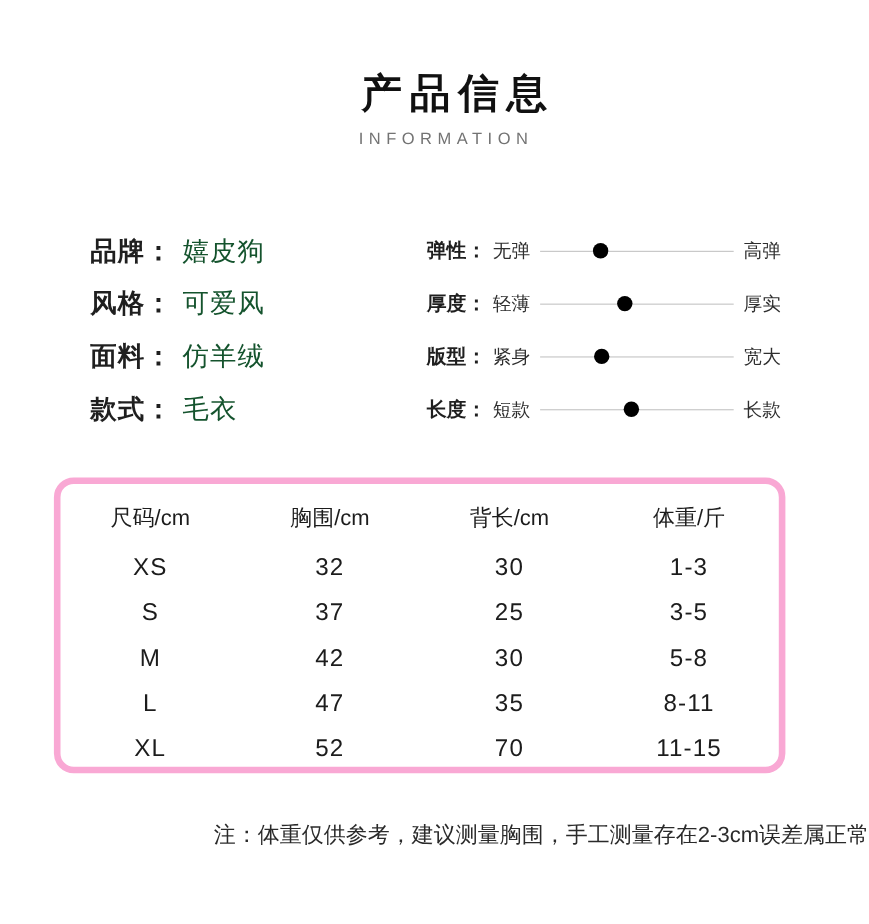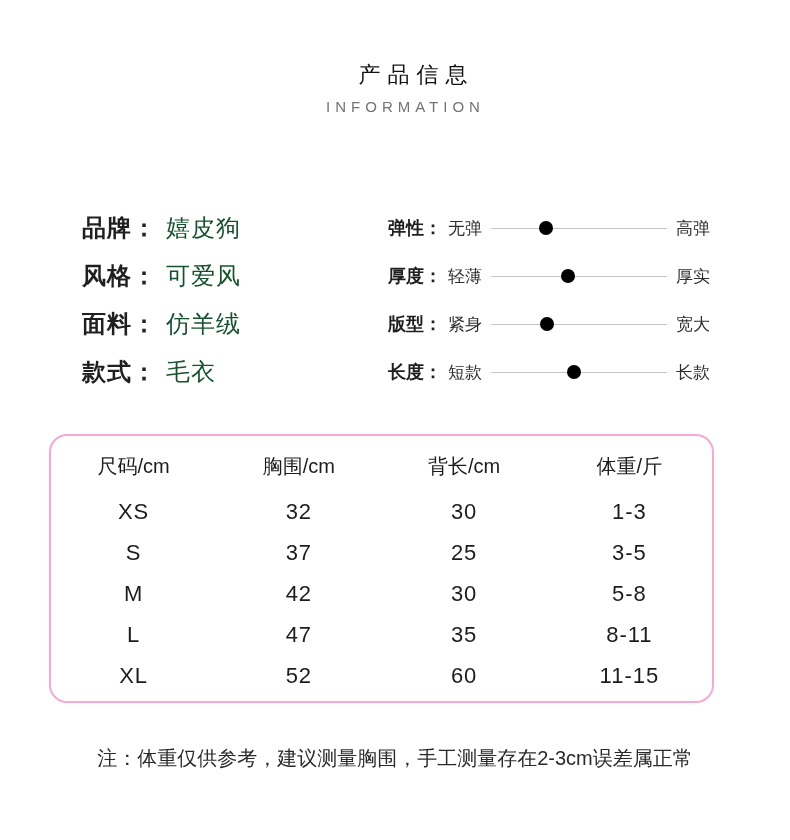--- a/index.html
+++ b/index.html
@@ -9,22 +9,22 @@
     height: 840px;
     background: #ffffff;
     font-family: "Liberation Sans", sans-serif;
     color: #1a1a1a;
     overflow: hidden;
   }
 
   
   .header { position: absolute; top: 60px; left: 0; width: 100%; text-align: center; }
   .title {
-    font-size: 22px;
-    font-weight: 400;
+    font-size: 37px;
+    font-weight: 700;
     letter-spacing: 7px;
     text-indent: 7px;
     color: #111111;
     margin-left: 36px;
   }
   .subtitle {
     margin-top: 8px;
     font-size: 15px;
     letter-spacing: 5px;
     text-indent: 5px;
@@ -61,40 +61,40 @@
     transform: translate(-50%, -50%);
   }
 
   
   .size-table {
     position: absolute;
     left: 49px;
     top: 434px;
     width: 665px;
     height: 269px;
-    border: 2px solid #f9a8d4;
+    border: 6px solid #f9a8d4;
     border-radius: 18px;
     box-sizing: border-box;
     display: grid;
     grid-template-columns: repeat(4, 1fr);
     grid-template-rows: 50px repeat(5, 41px);
     padding-top: 5px;
     align-items: center;
     justify-items: center;
   }
   .th { font-size: 20px; font-weight: 400; color: #1c1c1c; }
   .td { font-size: 22px; font-weight: 400; color: #1c1c1c; letter-spacing: 1px; }
 
   
   .note {
     position: absolute;
     top: 745px;
     left: 0;
     width: 100%;
-    text-align: center;
+    text-align: right;
     font-size: 20px;
     color: #2a2a2a;
   }
 </style>
 </head>
 <body>
 
 <div class="page">
 
   <div class="header">
@@ -177,19 +177,19 @@
     <span class="td">30</span>
     <span class="td">5-8</span>
 
     <span class="td">L</span>
     <span class="td">47</span>
     <span class="td">35</span>
     <span class="td">8-11</span>
 
     <span class="td">XL</span>
     <span class="td">52</span>
-    <span class="td">60</span>
+    <span class="td">70</span>
     <span class="td">11-15</span>
   </div>
 
   <div class="note">注：体重仅供参考，建议测量胸围，手工测量存在2-3cm误差属正常</div>
 
 </div>
 
 </body></html>

